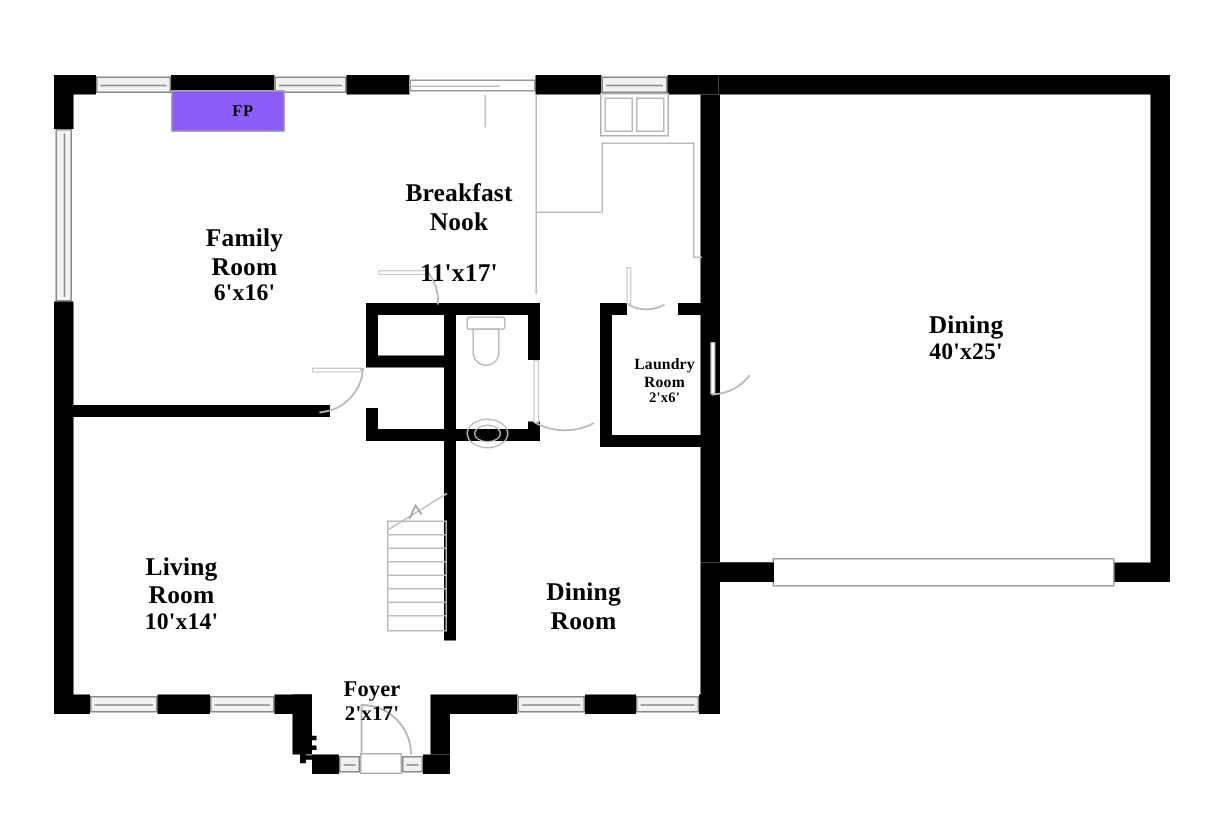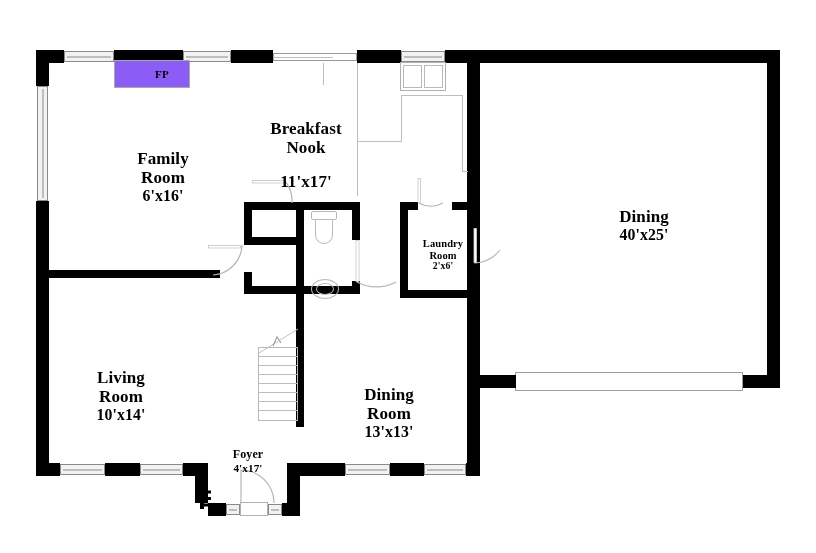--- a/index.html
+++ b/index.html
@@ -88,21 +88,21 @@
     position: absolute;
     text-align: center;
     color: #000000;
     font-weight: bold;
     line-height: 1.12;
     white-space: pre-line;
     letter-spacing: 0.1px;
     user-select: none;
   }
   .label.lg  { font-size: 17px; }
-  .label.md  { font-size: 12px; }
+  .label.md  { font-size: 15px; }
   .label.sm  { font-size: 10.5px; }
   .dim { display: block; font-size: 0.93em; }
   .fp-box {
     position: absolute;
     border: 1px solid #a8a8a8;
     box-sizing: border-box;
     background: #8b5cf6;
     display: flex;
     align-items: center;
     justify-content: center;
@@ -312,21 +312,20 @@
 
   <div class="label lg" style="left:51px; top:349px; width:140px;">
     <span>Living
 Room</span>
     <span class="dim">10'x14'</span>
   </div>
 
   <div class="label lg" style="left:319px; top:366px; width:140px;">
     <span>Dining
 Room</span>
-    <span class="dim">13'x13'</span>
   </div>
 
   <div class="label md" style="left:198px; top:435px; width:100px;">
     <span>Foyer</span>
-    <span class="dim">4'x17'</span>
+    <span class="dim">2'x17'</span>
   </div>
 
 </div>
 
 </body></html>

